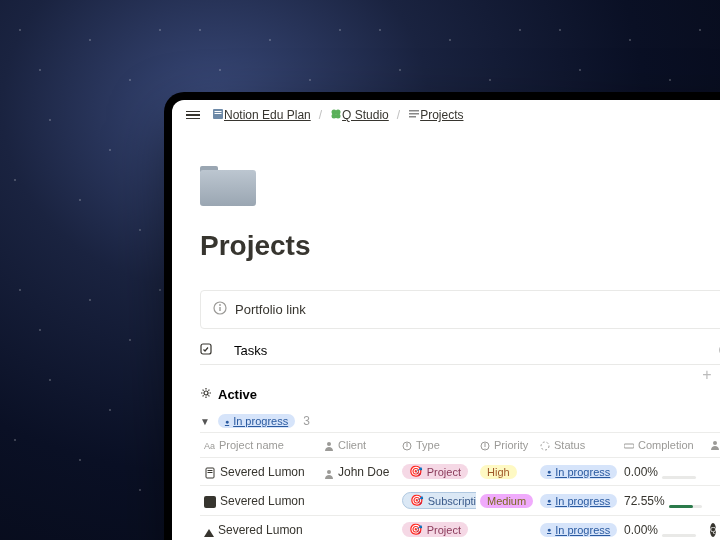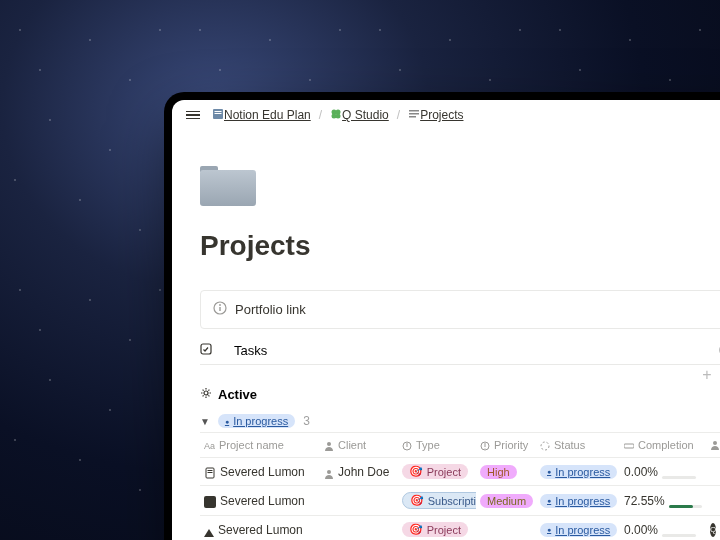--- a/index.html
+++ b/index.html
@@ -44,21 +44,21 @@
 .callout { border: 1px solid #e9e9e7; border-radius: 4px; padding: 10px 12px; display: flex; align-items: center; gap: 8px; font-size: 13px; color: #37352f; margin-bottom: 14px; }
 .view-tabs { display: flex; align-items: center; gap: 8px; border-bottom: 1px solid #e9e9e7; padding-bottom: 6px; font-size: 13px; position: relative; }
 .view-tab { display: inline-flex; align-items: center; gap: 22px; font-weight: 500; cursor: pointer; }
 .view-settings { position: absolute; right: 0; top: 0; color: #aaa; cursor: pointer; }
 .view-add { position: absolute; right: 0; top: 22px; color: #bbb; font-size: 16px; cursor: pointer; }
 .active-filter { display: inline-flex; align-items: center; gap: 6px; font-size: 13px; font-weight: 600; margin: 22px 0 12px 0; }
 .group-header { display: flex; align-items: center; gap: 8px; font-size: 12px; margin-bottom: 4px; }
 .caret { font-size: 10px; color: #555; }
 .pill { display: inline-flex; align-items: center; gap: 4px; padding: 1px 7px; border-radius: 10px; font-size: 11px; white-space: nowrap; }
 .pill-blue { background: #d6e4fa; color: #2a5aa0; text-decoration: underline; }
-.pill-orange { background: #f0abfc; color: #a0582a; }
+.pill-orange { background: #fef9c3; color: #a0582a; }
 .pill-yellow { background: #f0abfc; color: #7a6a20; }
 .pill-pink { background: #f5d8e5; color: #8a3a5a; }
 .pill-blue2 { background: #dbe8f5; color: #3a5a8a; border: 1px solid #b0c8e0; }
 .pill-dot::before { content:"●"; font-size: 7px; }
 .count { color: #a0a0a0; font-size: 12px; }
 .table { width: 100%; font-size: 12px; color: #37352f; }
 .thead, .trow { display: grid; grid-template-columns: 120px 78px 78px 60px 84px 86px 44px; align-items: center; border-top: 1px solid #ececea; }
 .thead { color: #9b9a97; font-size: 11px; }
 .th, .td { padding: 6px 4px; display: flex; align-items: flex-end; gap: 4px; overflow: hidden; }
 .th svg, .td .ricon { flex-shrink: 0; }

